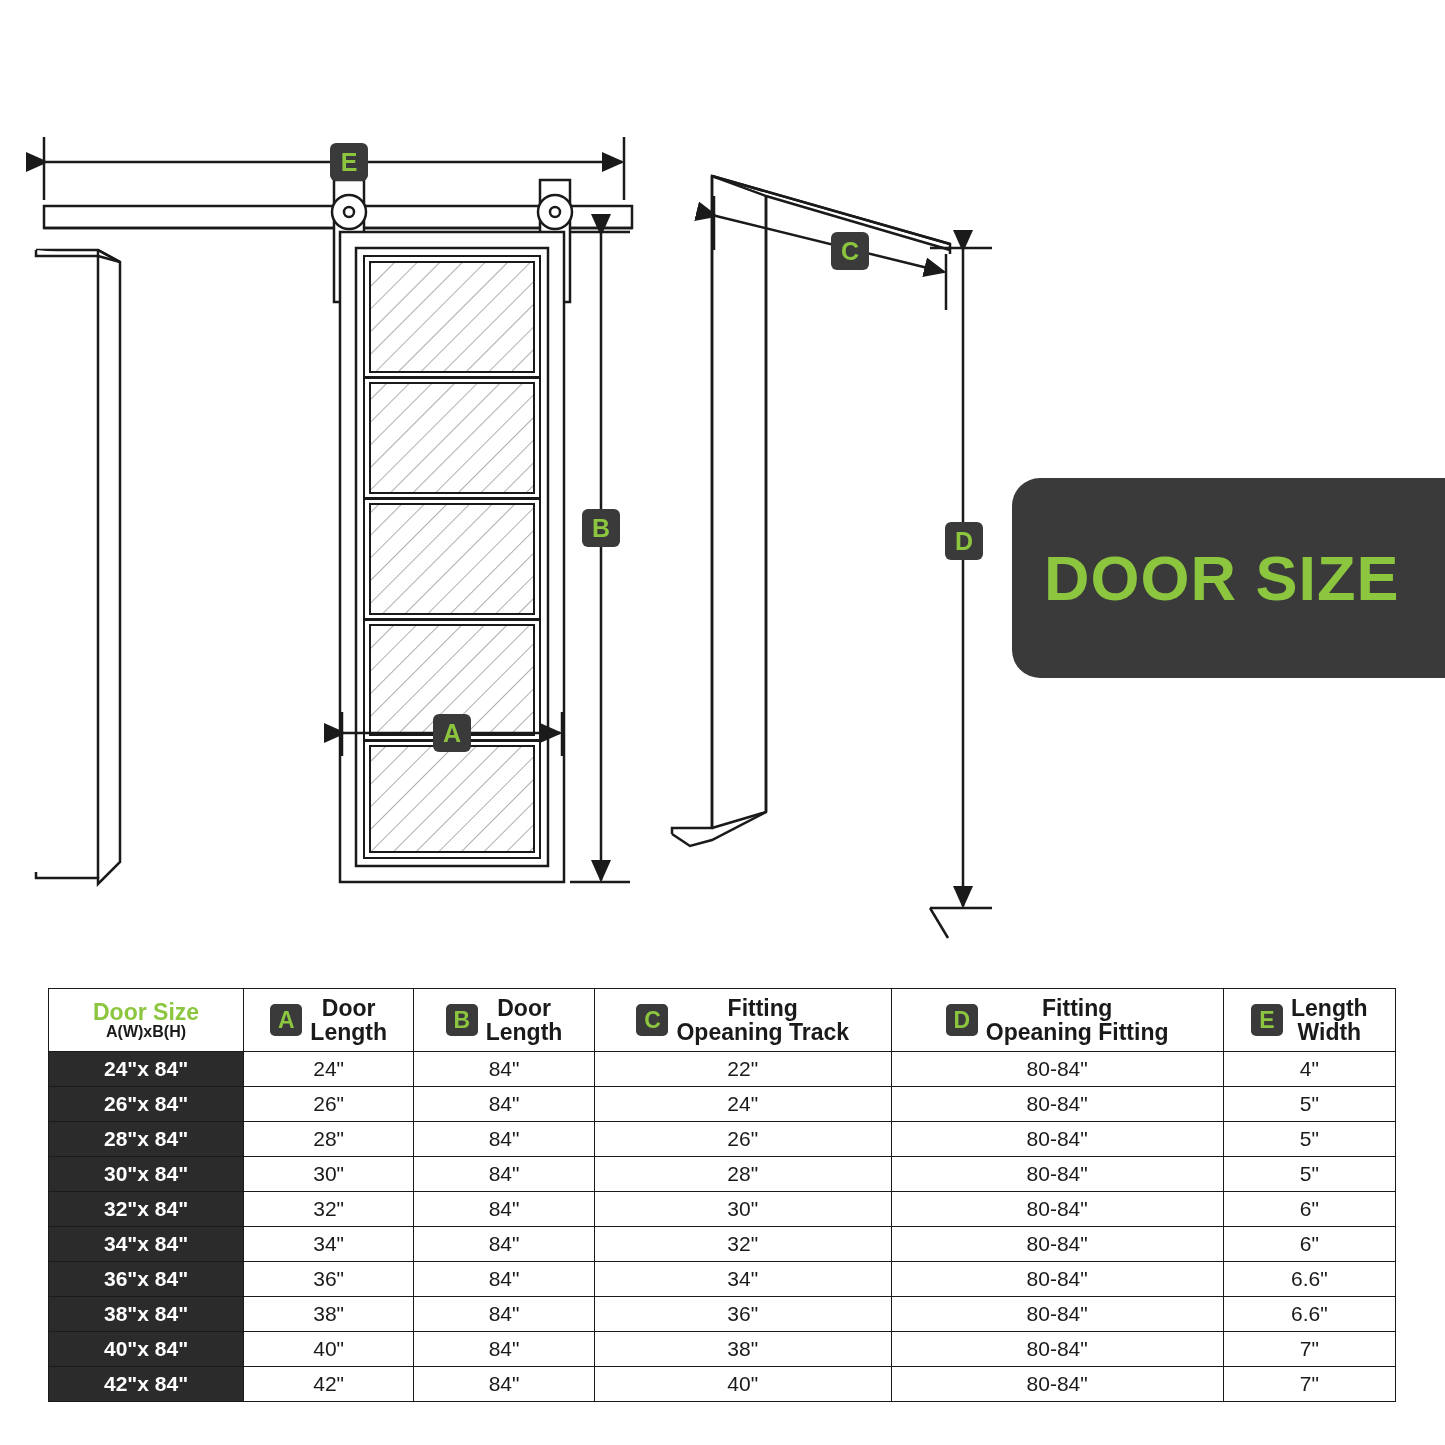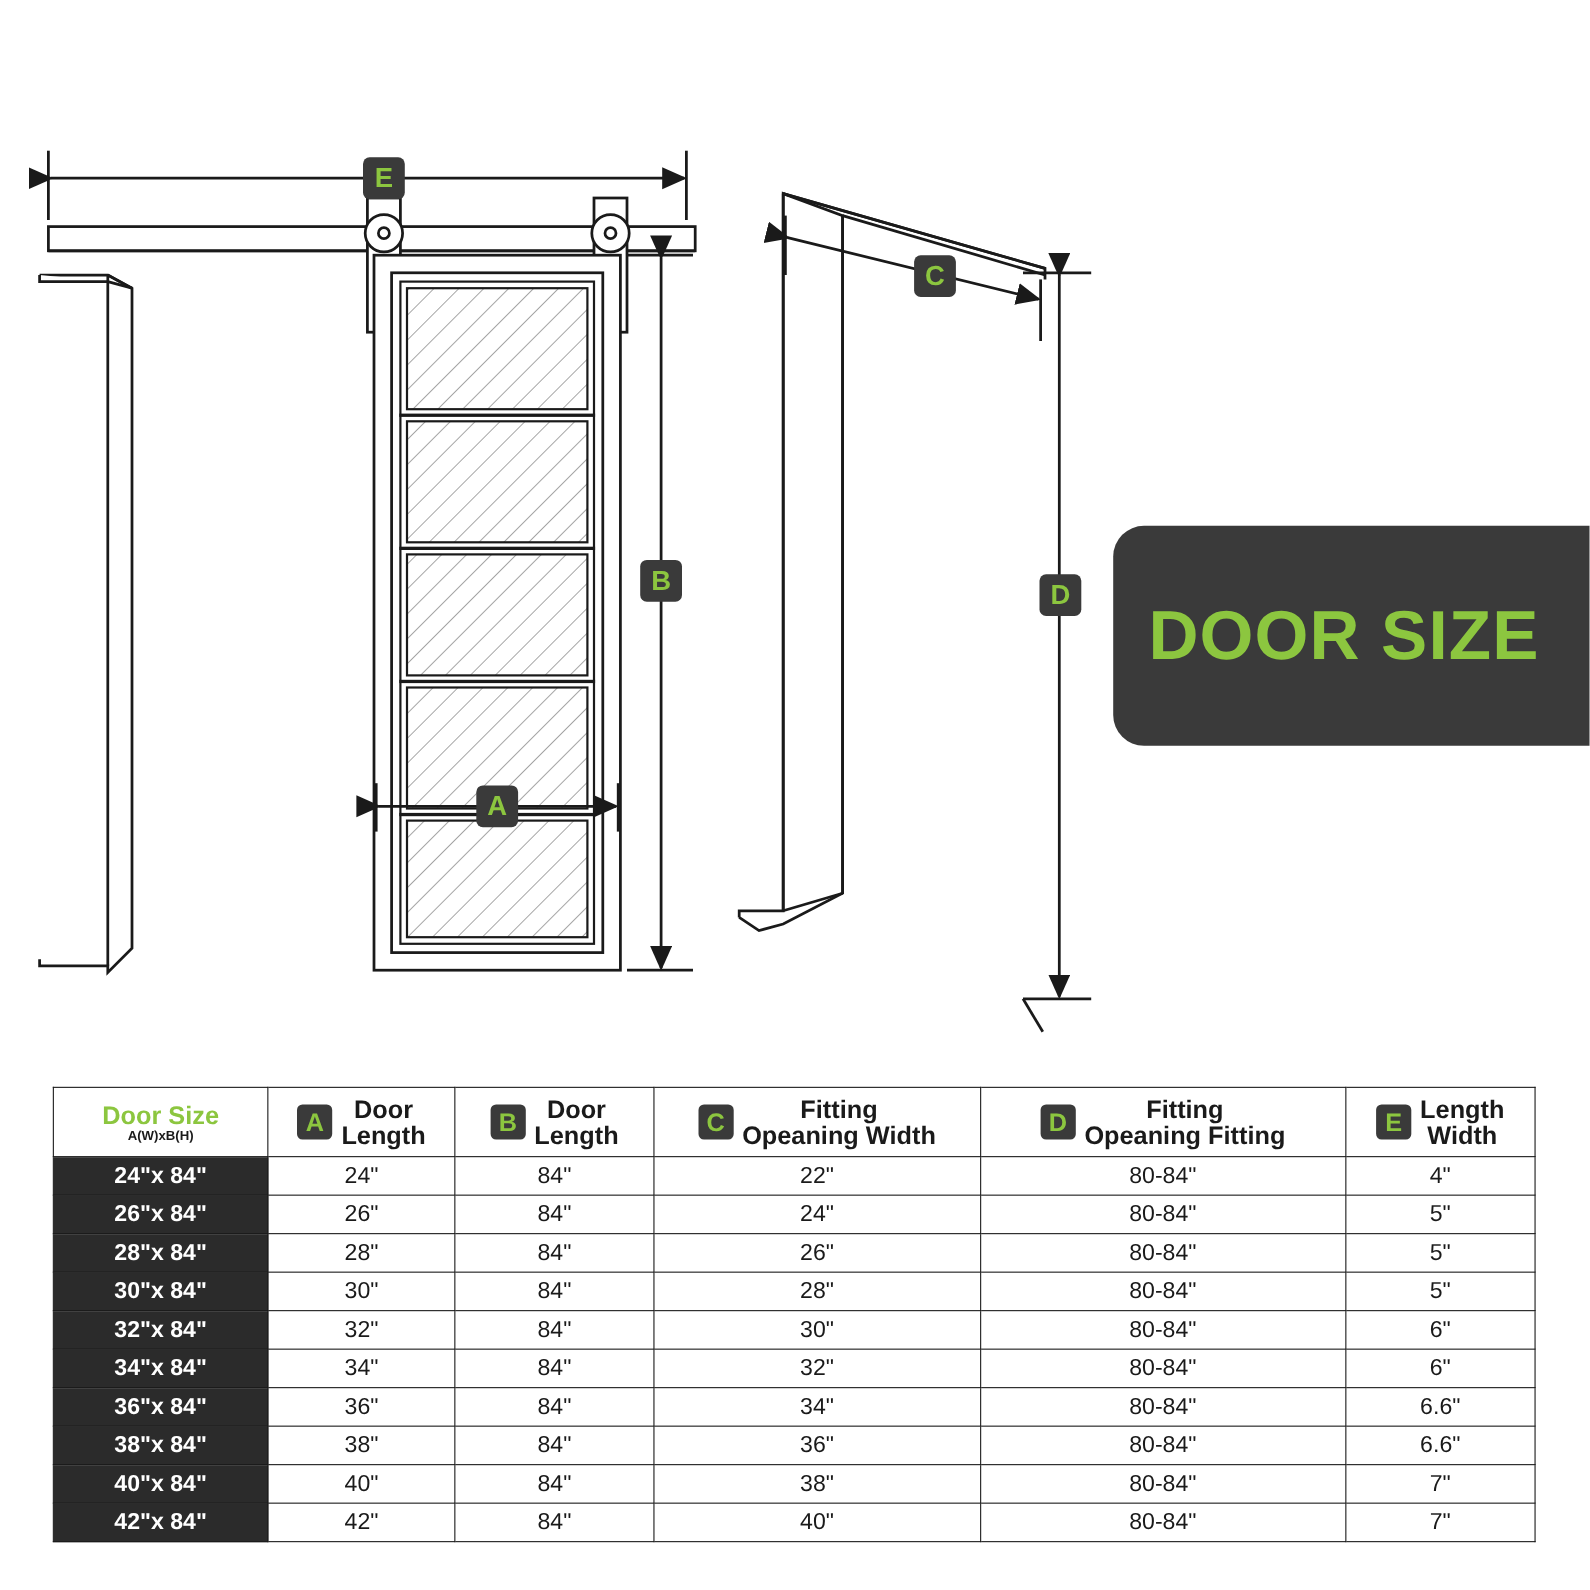--- a/index.html
+++ b/index.html
@@ -68,21 +68,21 @@
   .hdr-inner{
     display:flex;align-items:center;justify-content:center;gap:8px;
   }
   .hdr-badge{
     background:#3a3a3a;color:#8cc63f;border-radius:5px;
     width:32px;height:32px;display:inline-flex;align-items:center;justify-content:center;
     font-size:23px;font-weight:bold;flex:none;
   }
   .hdr-text{line-height:1.05;text-align:center;}
   .col-doorsize-head{color:#8cc63f;font-weight:bold;}
-  .col-doorsize-head .sub{color:#1a1a1a;font-size:12px;font-weight:bold;display:block;}
+  .col-doorsize-head .sub{color:#1a1a1a;font-size:16px;font-weight:bold;display:block;}
   td.size-cell{
     background:#2b2b2b;color:#ffffff;font-weight:bold;font-size:21px;
   }
   col.c1{width:188px;}
   col.c2{width:164px;}
   col.c3{width:174px;}
   col.c4{width:286px;}
   col.c5{width:320px;}
   col.c6{width:166px;}
 </style>
@@ -254,21 +254,21 @@
               <span>Door</span><br>
               <span>Length</span>
             </span>
           </div>
         </th>
         <th>
           <div class="hdr-inner">
             <span class="hdr-badge">C</span>
             <span class="hdr-text">
               <span>Fitting</span><br>
-              <span>Opeaning Width</span>
+              <span>Opeaning Track</span>
             </span>
           </div>
         </th>
         <th>
           <div class="hdr-inner">
             <span class="hdr-badge">D</span>
             <span class="hdr-text">
               <span>Fitting</span><br>
               <span>Opeaning Fitting</span>
             </span>

